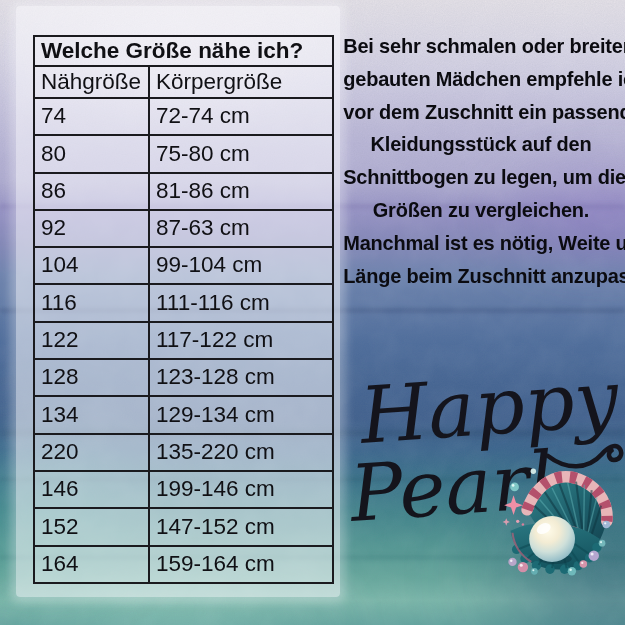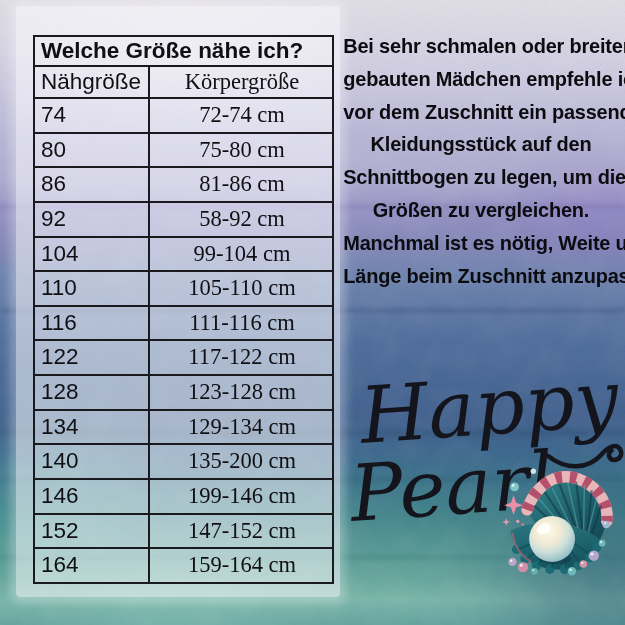--- a/index.html
+++ b/index.html
@@ -38,21 +38,21 @@
 
   
   table.size{position:absolute;left:33px;top:35px;width:299px;height:549px;
       border-collapse:collapse;table-layout:fixed;color:#101014;}
   table.size td{border:2px solid #1a1a1e;padding:0 4px 0 6px;
       font-size:22.5px;line-height:1.1;vertical-align:middle;
       white-space:nowrap;overflow:hidden;}
   td.t-title{font-size:23.5px;font-weight:bold;height:28px;text-align:left;}
   td.t-colhead{font-size:23px;height:30px;}
   td.c1{text-align:left;}
-  td.c2{text-align:center;font-family:Liberation Serif, serif;}
+  td.c2{text-align:left;}
 
   
   .note{position:absolute;left:336px;top:30px;width:290px;text-align:center;
       font-weight:bold;font-size:21px;line-height:32.8px;color:#0b0b10;
       letter-spacing:-0.2px;transform:scaleX(0.95);transform-origin:50% 0;}
   .note div{white-space:nowrap;}
 
   
   .brand-word{position:absolute;font-family:"DejaVu Serif",serif;font-style:italic;
       color:#14141c;line-height:.9;transform:rotate(-4deg);pointer-events:none;}
@@ -112,49 +112,45 @@
     <tr>
           <td class="c1">80</td>
           <td class="c2">75-80 cm</td>
         </tr>
     <tr>
           <td class="c1">86</td>
           <td class="c2">81-86 cm</td>
         </tr>
     <tr>
           <td class="c1">92</td>
-          <td class="c2">58-92 cm</td>
+          <td class="c2">87-63 cm</td>
         </tr>
     <tr>
           <td class="c1">104</td>
           <td class="c2">99-104 cm</td>
         </tr>
     <tr>
-          <td class="c1">110</td>
-          <td class="c2">105-110 cm</td>
-        </tr>
-    <tr>
           <td class="c1">116</td>
           <td class="c2">111-116 cm</td>
         </tr>
     <tr>
           <td class="c1">122</td>
           <td class="c2">117-122 cm</td>
         </tr>
     <tr>
           <td class="c1">128</td>
           <td class="c2">123-128 cm</td>
         </tr>
     <tr>
           <td class="c1">134</td>
           <td class="c2">129-134 cm</td>
         </tr>
     <tr>
-          <td class="c1">140</td>
-          <td class="c2">135-200 cm</td>
+          <td class="c1">220</td>
+          <td class="c2">135-220 cm</td>
         </tr>
     <tr>
           <td class="c1">146</td>
           <td class="c2">199-146 cm</td>
         </tr>
     <tr>
           <td class="c1">152</td>
           <td class="c2">147-152 cm</td>
         </tr>
     <tr>

